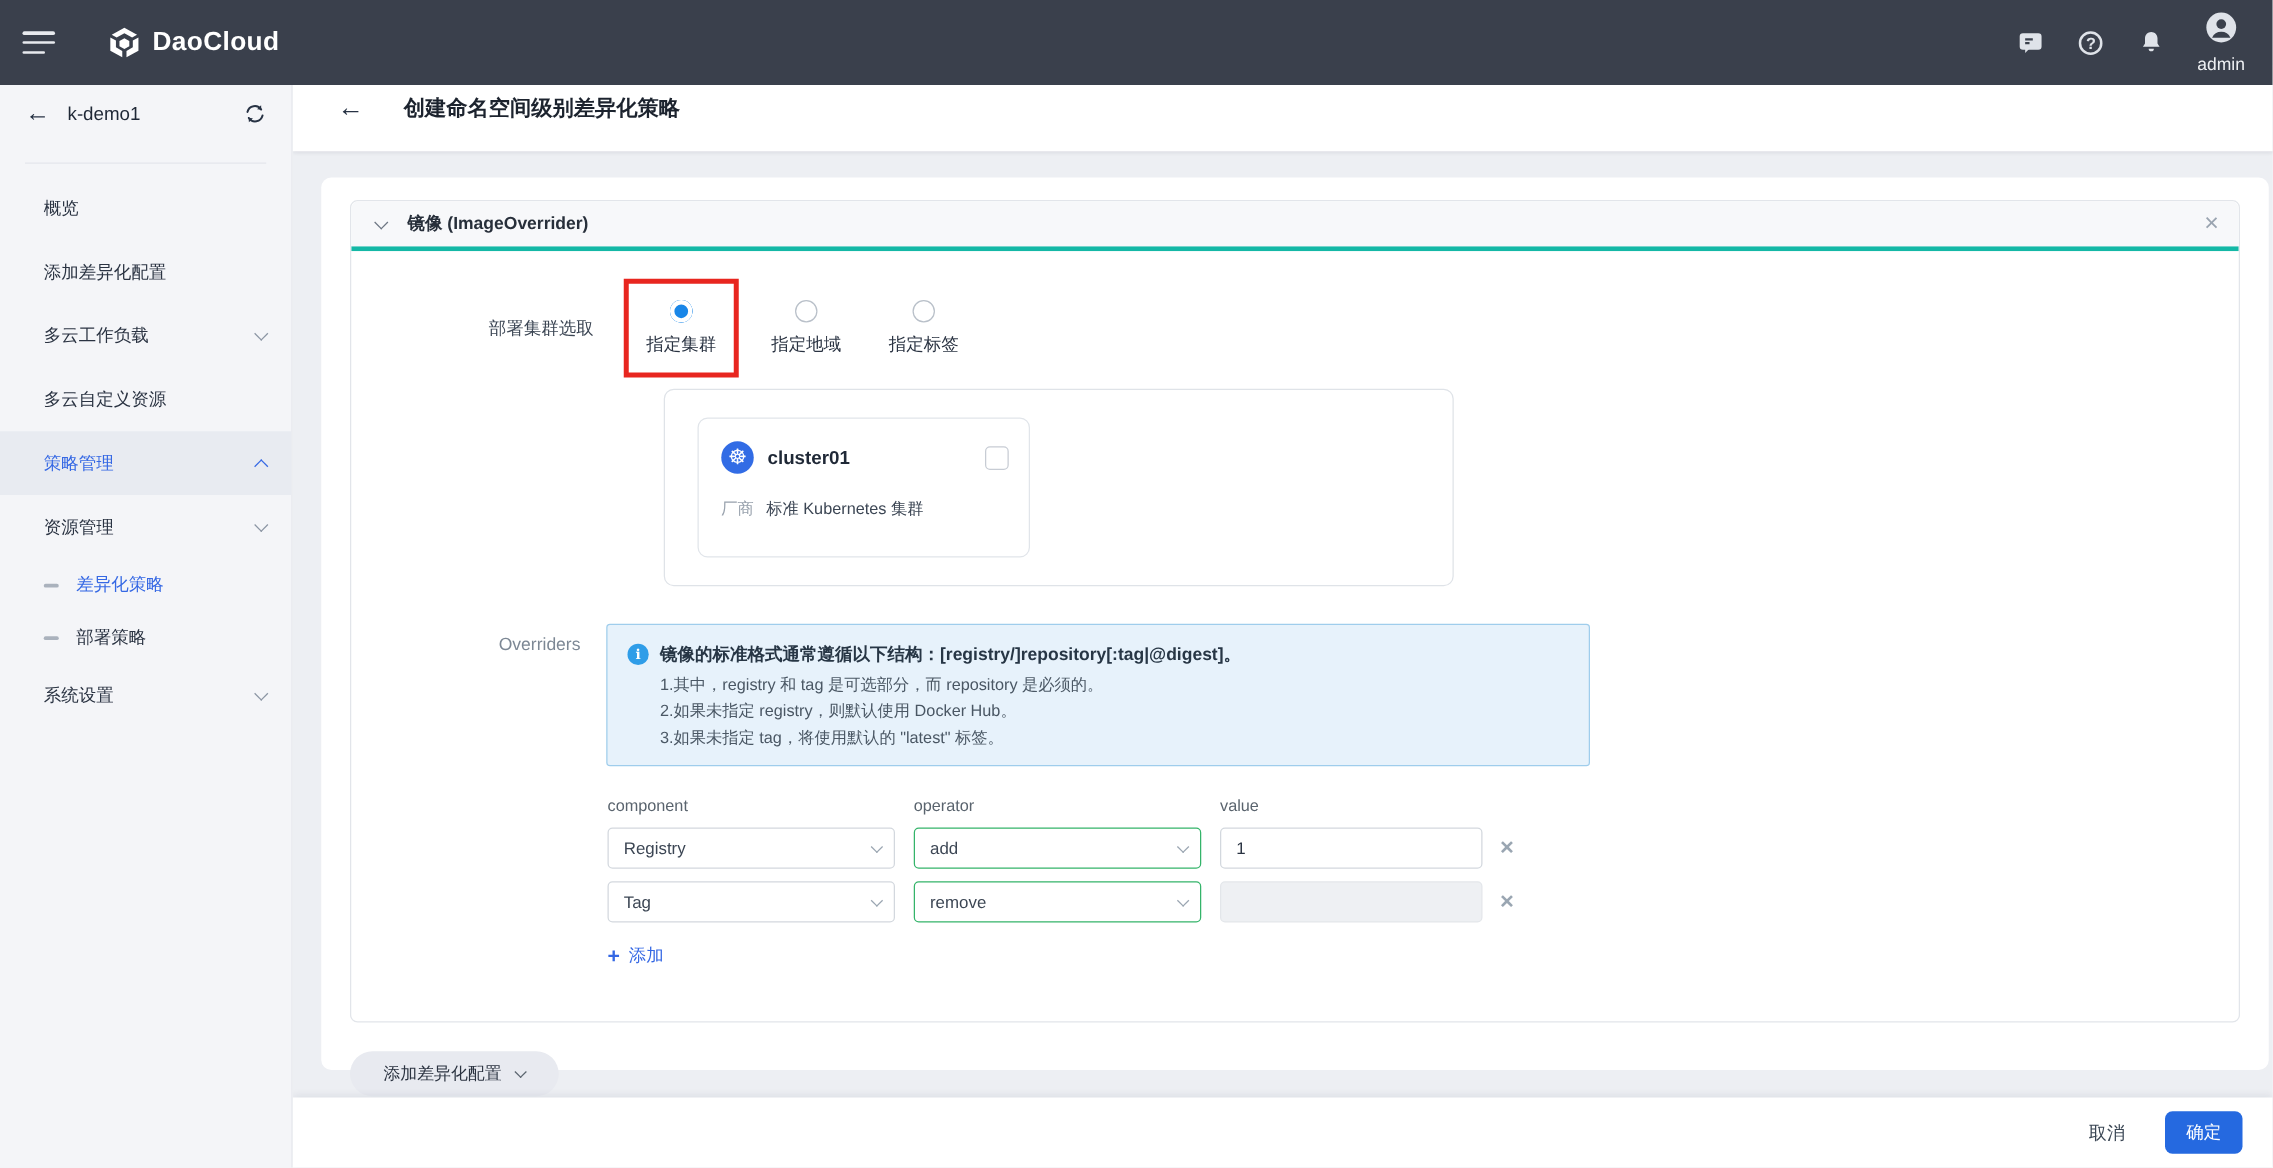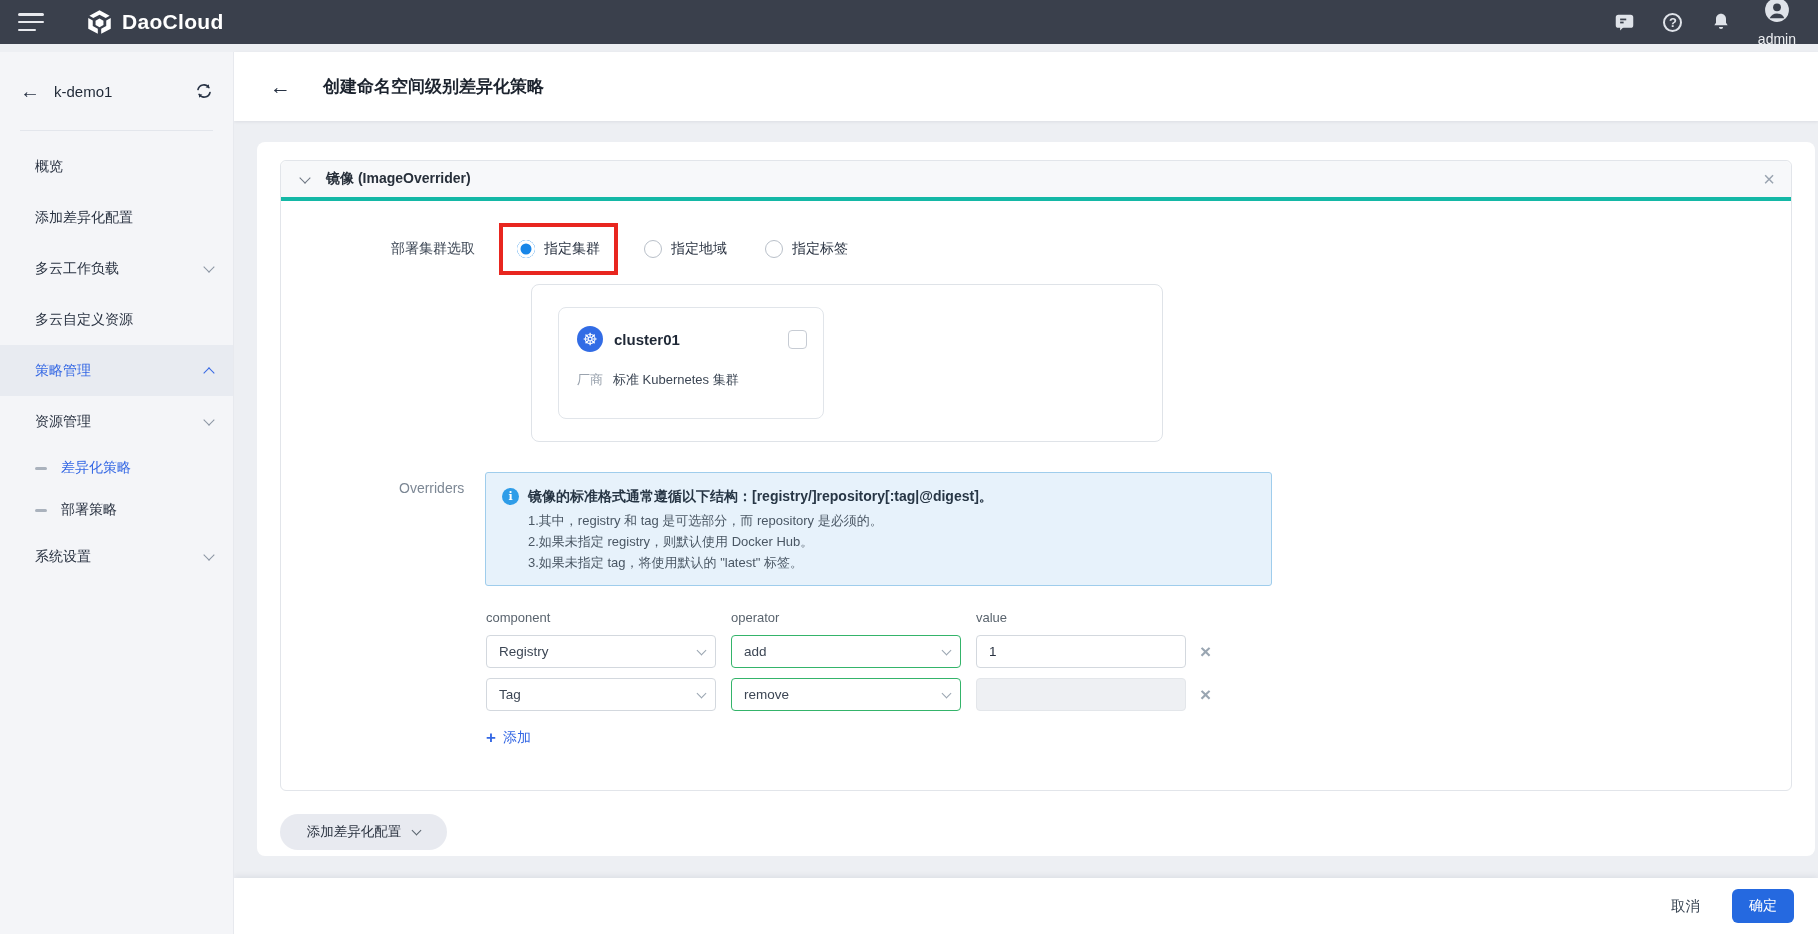--- a/index.html
+++ b/index.html
@@ -1,20 +1,20 @@
 <!DOCTYPE html>
 <html><head>
 <meta charset="utf-8">
 <style>
   * { margin:0; padding:0; box-sizing:border-box; }
   html,body { width:1818px; height:934px; overflow:hidden;
     font-family:"Liberation Sans","DejaVu Sans",sans-serif; background:#edeff3; }
 
   
-  .topbar { position:absolute; top:0; left:0; right:0; height:44px; background:#3a404c;
+  .topbar { position:absolute; top:0; left:0; right:0; height:68px; background:#3a404c;
     display:flex; align-items:center; color:#fff; z-index:30;text-align:right; }
   .hamburger { width:26px; height:18px; margin:0 0 0 18px; display:flex; flex-direction:column;
     justify-content:space-between; cursor:pointer; }
   .hamburger i { display:block; height:2.5px; background:#e8eaee; border-radius:2px; }
   .hamburger i:nth-child(3){ width:70%; }
   .brand { display:flex; align-items:center; margin-left:42px; gap:9px; }
   .brand svg { width:27px; height:27px; }
   .brand-name { font-size:21px; font-weight:bold; letter-spacing:.3px; }
   .topbar-right { margin-left:auto; display:flex; align-items:center; gap:26px; padding-right:22px; }
   .tb-icon { width:22px; height:22px; display:flex; align-items:center; justify-content:center;
@@ -64,21 +64,21 @@
   .section-title { font-size:14px; font-weight:bold; color:#272f3a; margin-left:17px; }
   .section-close { margin-left:auto; font-size:20px; color:#9aa4b0; cursor:pointer; line-height:1; }
 
   .section-body { position:relative; padding:22px 0 42px 0; }
 
   
   .radio-row { display:flex; align-items:center; margin-left:110px; }
   .radio-label { font-size:14px; color:#3c4654; width:104px; }
   .annotation { border:4px solid #e8261f; padding:13px 14px; margin-left:4px; display:inline-flex;
     align-items:center; }
-  .radio-opt { display:inline-flex; align-items:center; gap:9px; cursor:pointer; }
+  .radio-opt { display:inline-flex; align-items:center; gap:9px; cursor:pointer;flex-direction:column; }
   .radio-opt + .radio-opt { margin-left:38px; }
   .radio-opt .rlabel { font-size:14px; color:#2a3342; }
   .radio { width:18px; height:18px; border-radius:50%; border:1.5px solid #b9c0c9; background:#fff; }
   .radio.on { border:none; background:#1886e8; box-shadow:inset 0 0 0 3.5px #fff, inset 0 0 0 9px #1886e8; }
 
   
   .cluster-box { margin:9px 0 0 250px; width:632px; height:158px; border:1px solid #dfe3e8;
     border-radius:8px; padding:22px 0 0 26px; }
   .cluster-card { width:266px; height:112px; border:1px solid #e1e5ea; border-radius:8px;
     padding:18px 16px 0 18px; cursor:pointer; }

